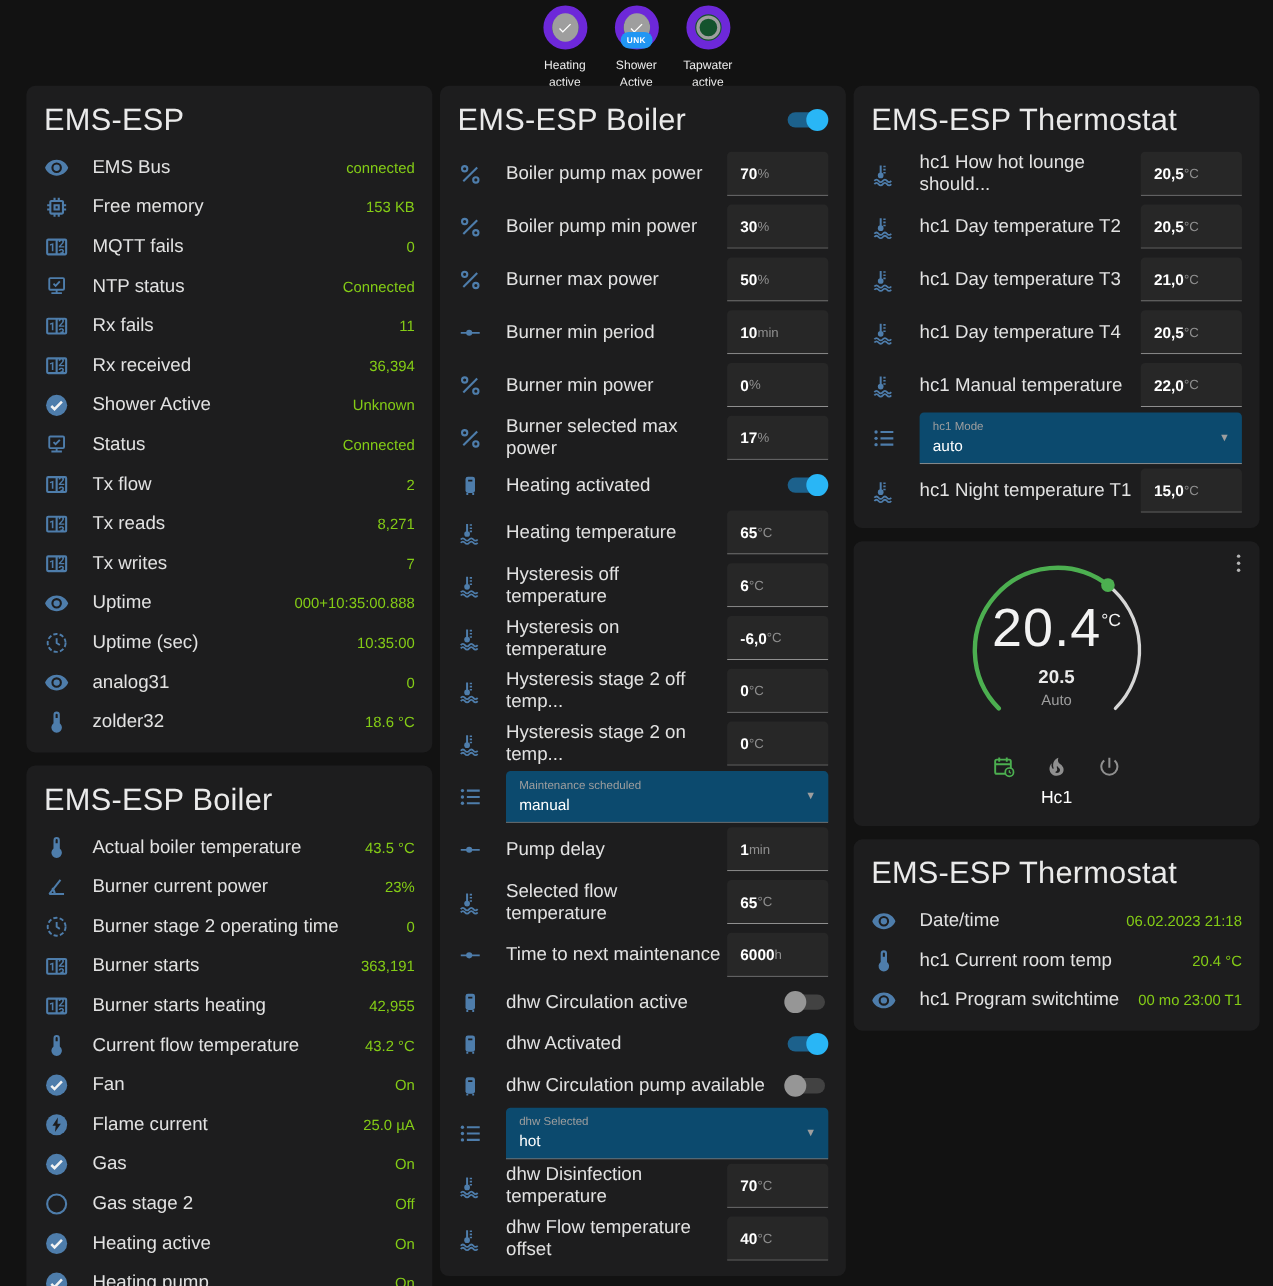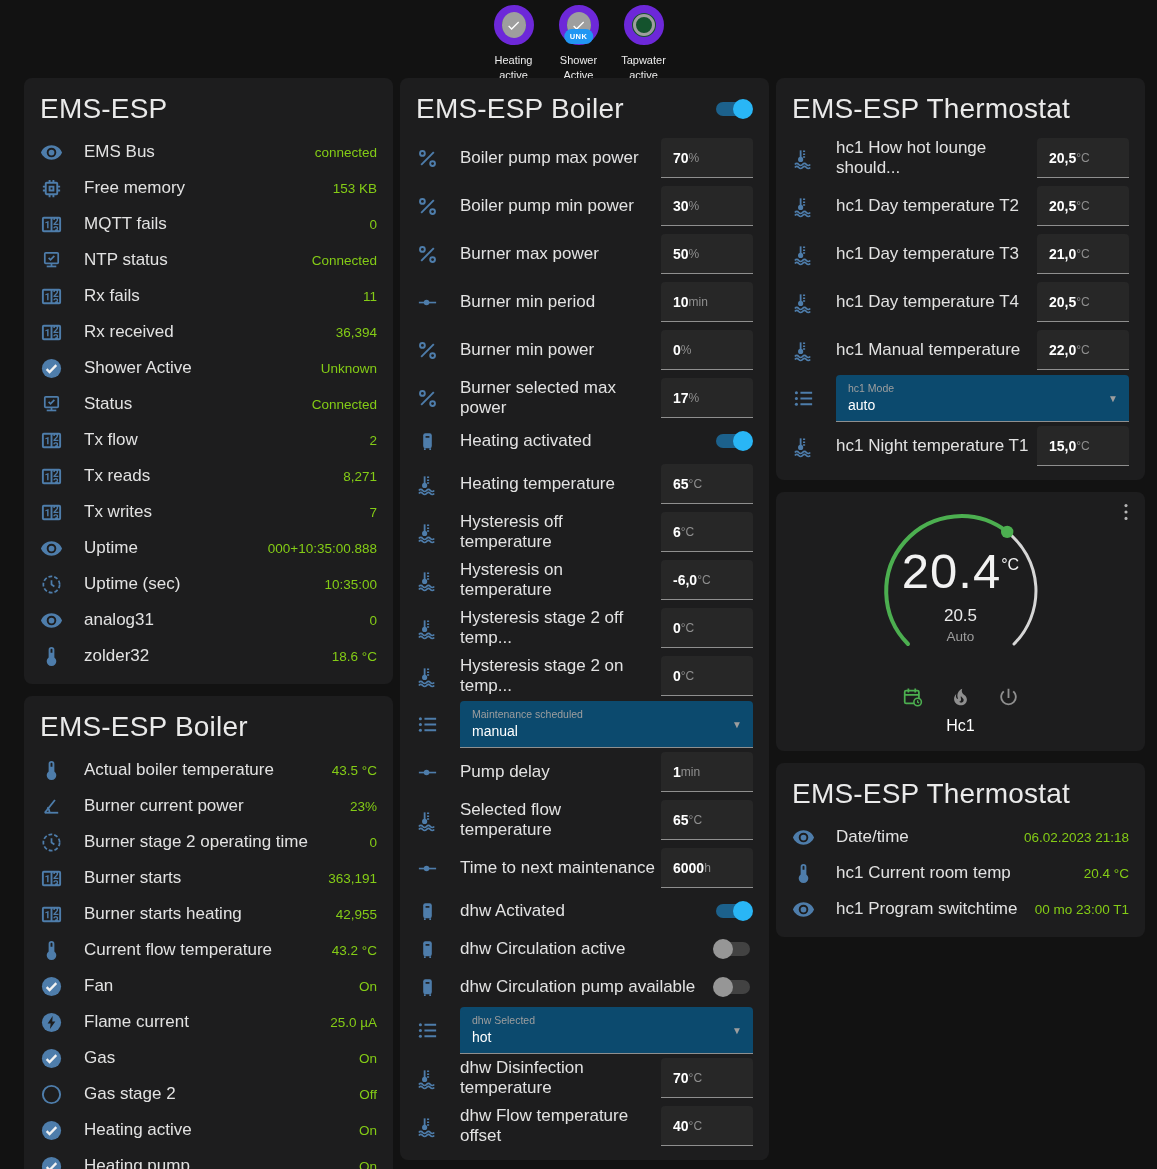--- a/index.html
+++ b/index.html
@@ -53,21 +53,21 @@
   .toggle.off { background:#424242; }
   .toggle.off .knob { left:-3px; right:auto; background:#969696; }
   
   .gauge-card { position:relative; display:flex; flex-direction:column; align-items:center; padding:10px 16px 16px; }
   .kebab { position:absolute; top:9px; right:8px; width:22px; height:22px; color:#b5b5b5; cursor:pointer; }
   .dial { position:relative; width:170px; height:170px; margin-top:4px; }
   .dial > svg { position:absolute; inset:0; }
   .dial-text { position:absolute; inset:0; display:flex; flex-direction:column; align-items:center; justify-content:center; padding-top:8px; }
   .cur { font-size:49px; line-height:1; color:#f2f2f2; letter-spacing:1px; }
   .cur-unit { font-size:16px; color:#f2f2f2; vertical-align:18px; letter-spacing:0; }
-  .target { margin-top:10px; font-size:17px; font-weight:400; color:#eaeaea; }
+  .target { margin-top:10px; font-size:17px; font-weight:700; color:#eaeaea; }
   .mode { margin-top:3px; font-size:13.5px; color:#9e9e9e; }
   .dial-icons { display:flex; gap:25px; margin-top:10px; }
   .dial-icons .icon { width:22px; height:22px; color:#8f8f8f; cursor:pointer; }
   .dial-icons .icon.active { color:#4caf50; }
   .zone { margin-top:9px; font-size:16px; color:#fff; }
 </style>
 </head>
 <body>
 
 <header id="badges">
@@ -617,35 +617,35 @@
         </div>
       </div>
       <div class="crow t-toggle">
         <span class="icon ">
             <svg viewBox="0 0 24 24">
               <rect x="7.5" y="3.5" width="9" height="15.5" rx="2.3" fill="currentColor"></rect>
               <path d="M10 7.2h4" stroke="#1d1d1e" stroke-width="1.7"></path>
               <path d="M9.2 19v1.8M14.8 19v1.8" stroke="currentColor" stroke-width="1.8"></path>
             </svg>
           </span>
-        <span class="rlabel">dhw Activated</span>
-        <span class="toggle ">
+        <span class="rlabel">dhw Circulation active</span>
+        <span class="toggle off">
             <span class="knob"></span>
           </span>
       </div>
       <div class="crow t-toggle">
         <span class="icon ">
             <svg viewBox="0 0 24 24">
               <rect x="7.5" y="3.5" width="9" height="15.5" rx="2.3" fill="currentColor"></rect>
               <path d="M10 7.2h4" stroke="#1d1d1e" stroke-width="1.7"></path>
               <path d="M9.2 19v1.8M14.8 19v1.8" stroke="currentColor" stroke-width="1.8"></path>
             </svg>
           </span>
-        <span class="rlabel">dhw Circulation active</span>
-        <span class="toggle off">
+        <span class="rlabel">dhw Activated</span>
+        <span class="toggle ">
             <span class="knob"></span>
           </span>
       </div>
       <div class="crow t-toggle">
         <span class="icon ">
             <svg viewBox="0 0 24 24">
               <rect x="7.5" y="3.5" width="9" height="15.5" rx="2.3" fill="currentColor"></rect>
               <path d="M10 7.2h4" stroke="#1d1d1e" stroke-width="1.7"></path>
               <path d="M9.2 19v1.8M14.8 19v1.8" stroke="currentColor" stroke-width="1.8"></path>
             </svg>

